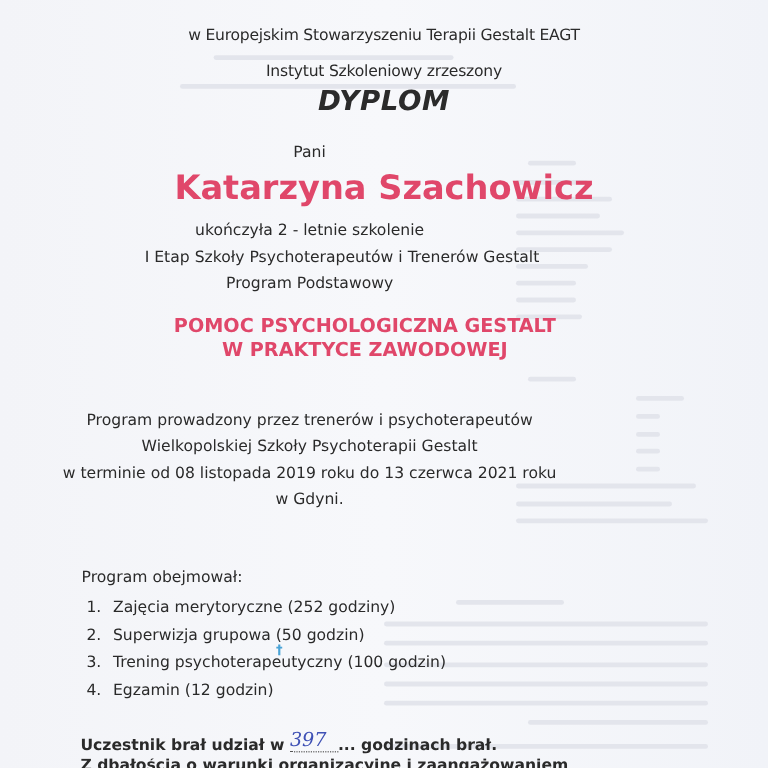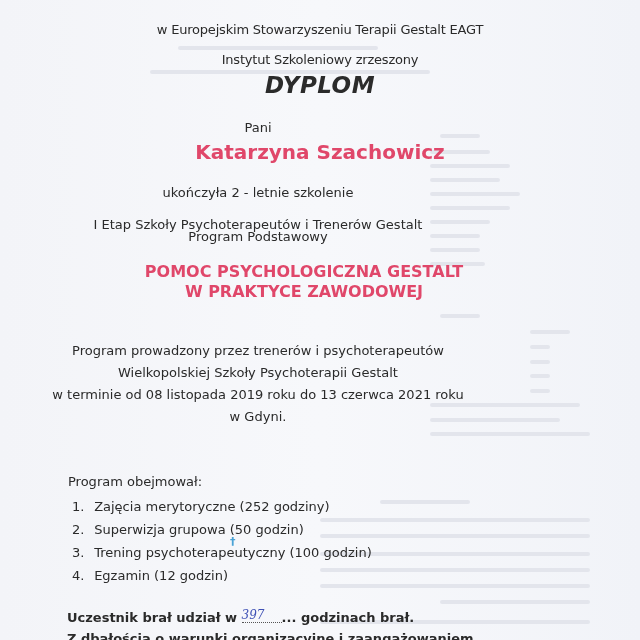--- a/index.html
+++ b/index.html
@@ -49,21 +49,21 @@
       left: 0; width: 516px;
       text-align: center;
       font-size: 13px;
       color: #2a2a2a;
     }
     .name {
       position: absolute;
       left: 0; width: 640px;
       top: 140px;
       text-align: center;
-      font-size: 20px;
+      font-size: 28px;
       font-weight: bold;
       color: #e0476a;
     }
     .course {
       position: absolute;
       left: 0; width: 608px;
       text-align: center;
       font-size: 16px;
       font-weight: bold;
       color: #e0476a;
@@ -101,21 +101,21 @@
       font-size: 13px;
       font-weight: bold;
       color: #2a2a2a;
     }
     .hours-val {
       display: inline-block;
       color: #3f51b5;
       font-family: "DejaVu Serif", serif;
       font-style: italic;
       font-weight: normal;
-      font-size: 12px;
+      font-size: 16px;
       border-bottom: 1px dotted #555;
       width: 40px;
       text-align: left;
       position: relative;
       top: -3px;
     }
     .next-line {
       position: absolute;
       left: 67px;
       top: 632px;
@@ -174,21 +174,21 @@
 
   <div class="header-line" style="top:5px;margin-top:47px;">Instytut Szkoleniowy zrzeszony</div>
   <div class="header-line" style="top:22px;">w Europejskim Stowarzyszeniu Terapii Gestalt EAGT</div>
 
   <div class="title">DYPLOM</div>
 
   <div class="center-line" style="top:120px;">Pani</div>
   <div class="name">Katarzyna Szachowicz</div>
 
   <div class="center-line" style="top:185px;">ukończyła 2 - letnie szkolenie</div>
-  <div class="center-line" style="top:217px;">I Etap Szkoły Psychoterapeutów i Trenerów Gestalt</div>
+  <div class="center-line" style="top:207px;padding-left:27px;">I Etap Szkoły Psychoterapeutów i Trenerów Gestalt</div>
   <div class="center-line" style="top:229px;">Program Podstawowy</div>
 
   <div class="course" style="top:262px;">POMOC PSYCHOLOGICZNA GESTALT</div>
   <div class="course" style="top:282px;">W PRAKTYCE ZAWODOWEJ</div>
 
   <div class="center-line" style="top:365px;">Wielkopolskiej Szkoły Psychoterapii Gestalt</div>
   <div class="center-line" style="top:343px;">Program prowadzony przez trenerów i psychoterapeutów</div>
   <div class="center-line" style="top:387px;">w terminie od 08 listopada 2019 roku do 13 czerwca 2021 roku</div>
   <div class="center-line" style="top:409px;">w Gdyni.</div>
 

